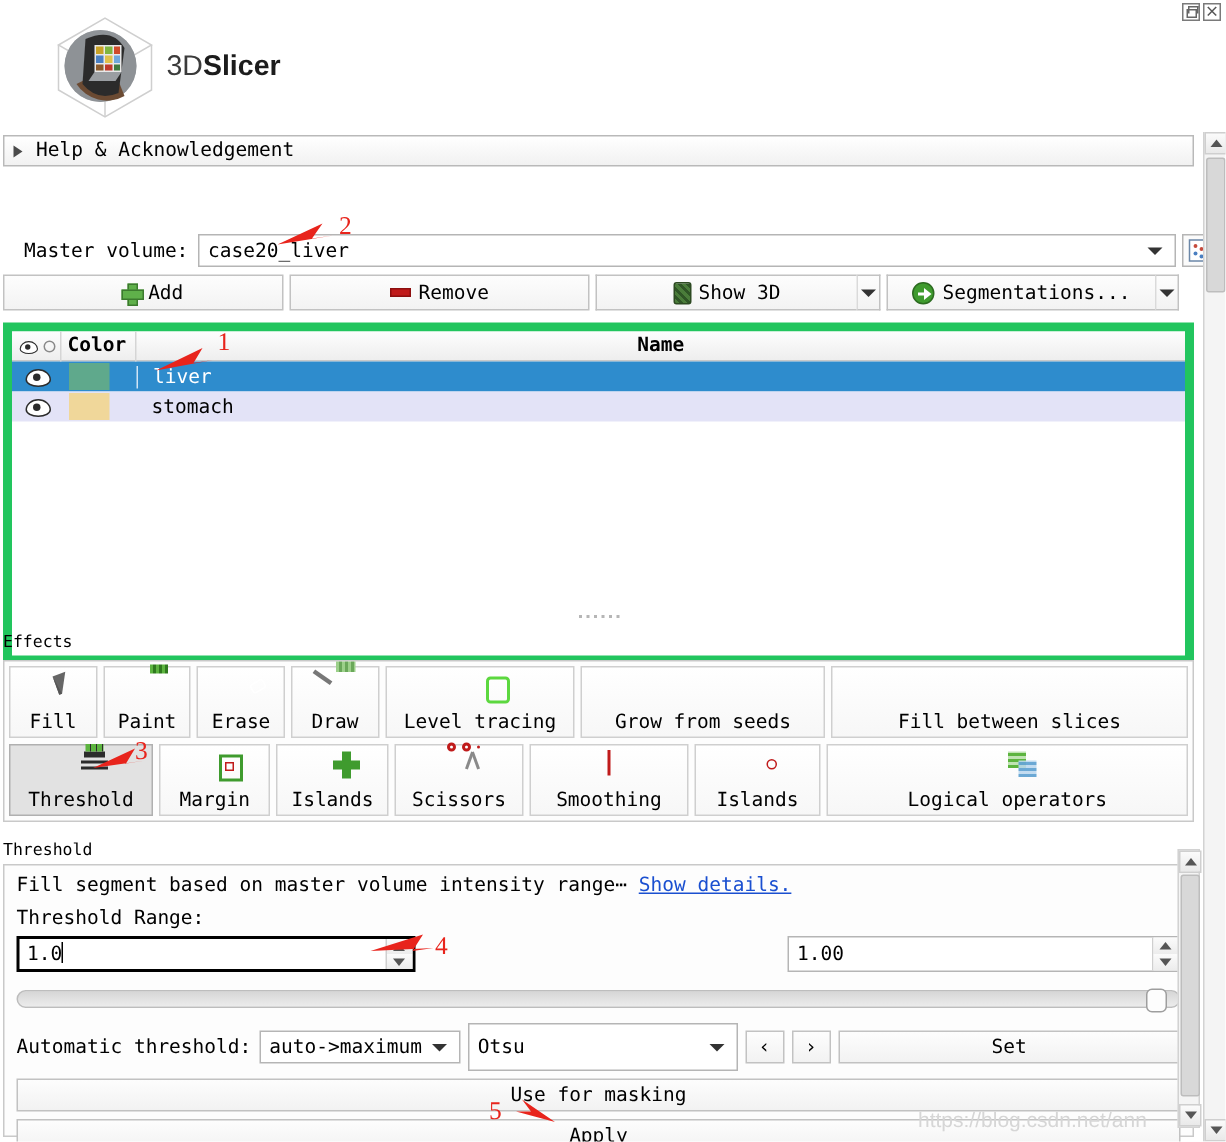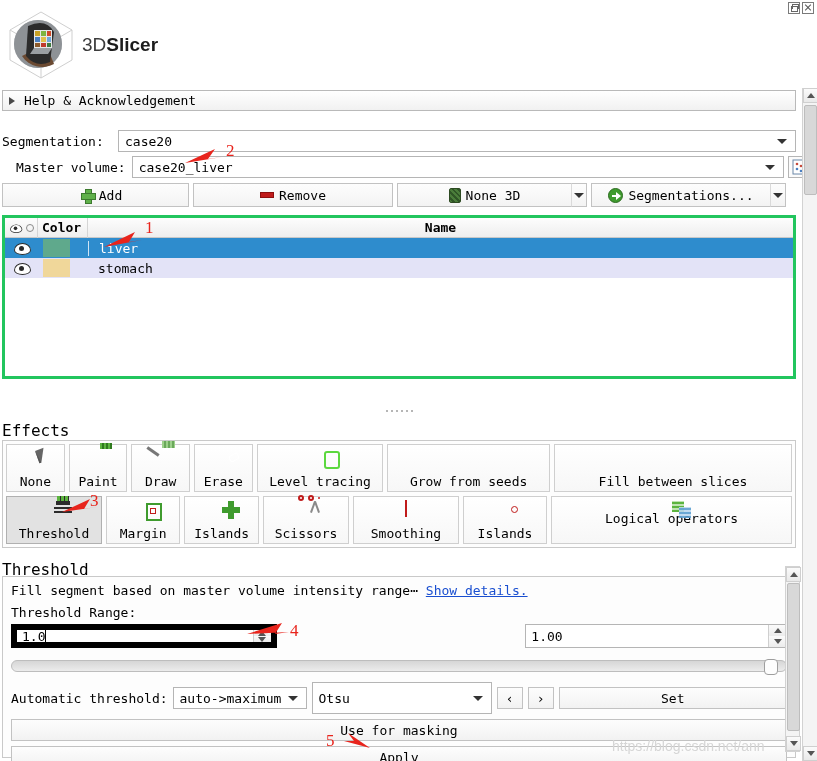--- a/index.html
+++ b/index.html
@@ -21,21 +21,21 @@
     display:flex; align-items:center; justify-content:center;
     font-size:9px; line-height:1; color:#555; cursor:pointer;
   }
   .wc-glyph { display:block; width:8px; height:8px; position:relative; }
   .wc-restore::before{ content:""; position:absolute; left:1px; top:2px; width:5px; height:4px; border:1px solid #666;}
   .wc-restore::after{ content:""; position:absolute; left:2px; top:0px; width:5px; height:4px; border:1px solid #666; border-bottom:none;}
   .wc-close::before, .wc-close::after{ content:""; position:absolute; left:0; top:3px; width:8px; height:1px; background:#555;}
   .wc-close::before{ transform:rotate(45deg);} .wc-close::after{ transform:rotate(-45deg);}
 
   
-  .logo-area { position:absolute; left:0; top:6px; width:300px; height:78px; display:flex; align-items:center; }
+  .logo-area { position:absolute; left:0; top:6px; width:300px; height:78px; display:flex; align-items:center;padding-left:29px; }
   .logo-mark { width:74px; height:74px; position:relative; margin-left:4px; }
   .logo-text { font-family:"Liberation Sans", sans-serif; font-size:19px; color:#3b3b3b; margin-left:4px;}
   .logo-text b { color:#1c1c1c; }
 
   
   .collapsible {
     position:absolute; left:2px; top:90px; width:794px; height:21px;
     border:1px solid #b9b9b9; background:linear-gradient(#ffffff,#f1f1f1);
     display:flex; align-items:center; padding-left:6px; font-size:13px; cursor:pointer;
   }
@@ -68,21 +68,21 @@
   .ic-plus::before,.ic-plus::after{content:"";position:absolute;background:#5fb04a;border:1px solid #3c7a2e;}
   .ic-plus::before{left:4px;top:0;width:5px;height:13px;}
   .ic-plus::after{left:0;top:4px;width:13px;height:5px;}
   .ic-minus{ width:14px;height:6px;background:#c01b1b;border:1px solid #8d0f0f;}
   .ic-cube{ width:12px;height:15px;background:repeating-linear-gradient(45deg,#4a7c3a 0 2px,#2f5526 2px 4px); border:1px solid #2d4a22; border-radius:2px;}
   .ic-arrowcirc{ width:15px;height:15px;border-radius:50%;background:#3f9b2e;position:relative;border:1px solid #2c6b20;}
   .ic-arrowcirc::before{content:"";position:absolute;left:3px;top:6px;width:6px;height:2px;background:#fff;}
   .ic-arrowcirc::after{content:"";position:absolute;left:7px;top:3.5px;width:0;height:0;border-left:5px solid #fff;border-top:4px solid transparent;border-bottom:4px solid transparent;}
 
   
-  .seg-table { position:absolute; left:2px; top:215px; width:794px; height:164px; border:3px solid #22c55e; background:#fff; }
+  .seg-table { position:absolute; left:2px; top:215px; width:794px; height:228px; border:6px solid #22c55e; background:#fff; }
   .seg-head { display:flex; height:20px; background:linear-gradient(#fdfdfd,#eeeeee); border-bottom:1px solid #c8c8c8; align-items:center;}
   .hc { font-size:13px; font-weight:bold; height:20px; display:flex; align-items:center; border-right:1px solid #d5d5d5;}
   .hc.eye { width:33px; justify-content:center; border-right:1px solid #d5d5d5;}
   .hc.color { width:50px; padding-left:4px; }
   .hc.name { flex:1; justify-content:center; border-right:none;}
   .seg-row { display:flex; height:20px; align-items:center; font-size:13px; }
   .seg-row.sel { background:#2e8ccd; color:#ffffff; }
   .seg-row.alt { background:#e3e3f7; }
   .cell-eye { width:33px; display:flex; align-items:center; justify-content:center;}
   .cell-color { width:50px; height:20px; display:flex; align-items:center;}
@@ -93,21 +93,21 @@
   .eye-ic::before{content:"";position:absolute;left:0;top:0;width:15px;height:10px;border:1.5px solid #2b2b2b;border-radius:50% 50% 50% 50%/60% 60% 40% 40%;background:#fff;}
   .eye-ic::after{content:"";position:absolute;left:5px;top:2.5px;width:5px;height:5px;border-radius:50%;background:#2b2b2b;}
   .eye-small{ transform:scale(.72); }
   .eye-open-circ{ width:8px;height:8px;border:1.5px solid #8a8a8a;border-radius:50%; margin-left:3px;}
 
   .splitter { position:absolute; left:2px; top:405px; width:794px; height:12px; display:flex; align-items:center; justify-content:center;}
   .splitter .grip { display:flex; gap:3px; }
   .splitter .grip i { width:2px;height:2px;background:#b6b6b6;display:block;}
 
   
-  .sec-label { position:absolute; font-size:16px; }
+  .sec-label { position:absolute; font-size:11px; }
   .effects-box { position:absolute; left:2px; top:440px; width:794px; height:108px; border:1px solid #c9c9c9; background:#fdfdfd; padding:3px; }
   .eff-row { display:flex; gap:4px; margin-bottom:4px; }
   .eff {
     border:1px solid #cfcfcf; background:linear-gradient(#ffffff,#f7f7f7);
     height:48px; display:flex; flex-direction:column; align-items:center; justify-content:flex-end;
     padding-bottom:3px; font-size:13px; cursor:pointer; position:relative;
   }
   .eff.active { background:#e2e2e2; border-color:#b0b0b0; }
   .eff .gi { position:absolute; top:4px; left:50%; transform:translateX(-50%); }
   .eff .cap { line-height:1; }
@@ -159,21 +159,21 @@
   .g-logic::before{content:"";position:absolute;left:0;top:0;width:12px;height:11px;background:repeating-linear-gradient(0deg,#5cb43f 0 2px,#bfe3b2 2px 4px);}
   .g-logic::after{content:"";position:absolute;left:7px;top:6px;width:12px;height:11px;background:repeating-linear-gradient(0deg,#5b9fd0 0 2px,#bcd8ef 2px 4px);opacity:.9;}
 
   
   .thr-box { position:absolute; left:2px; top:576px; width:794px; height:182px; border:1px solid #c9c9c9; background:#fdfdfd; padding:6px 8px;}
   .thr-desc { font-size:13px; margin-bottom:7px; }
   .lnk { color:#1a4fd0; text-decoration:underline; cursor:pointer; }
   .thr-rangelbl { font-size:13px; margin-bottom:4px; }
 
   .spin { height:24px; border:1px solid #b5b5b5; background:#fff; display:flex; align-items:center; position:relative;}
-  .spin.focus { border:6px solid #000000; }
+  .spin.focus { border:2px solid #000000; }
   .spin .sv { flex:1; padding-left:5px; font-size:13px; }
   .spin .caret { display:inline-block; width:1px; height:14px; background:#000; vertical-align:-2px; }
   .spin-btns { width:18px; height:100%; border-left:1px solid #cfcfcf; display:flex; flex-direction:column;}
   .spin-btns span{flex:1;display:flex;align-items:center;justify-content:center;background:linear-gradient(#fbfbfb,#ececec);cursor:pointer;}
   .tri-up{width:0;height:0;border-bottom:5px solid #555;border-left:4px solid transparent;border-right:4px solid transparent;}
   .tri-dn{width:0;height:0;border-top:5px solid #555;border-left:4px solid transparent;border-right:4px solid transparent;}
 
   .slider-track { position:relative; height:12px; background:linear-gradient(#d6d6d6,#ececec); border:1px solid #bdbdbd; border-radius:6px;}
   .slider-handle { position:absolute; top:-2px; width:14px; height:16px; background:#fdfdfd; border:1px solid #9e9e9e; border-radius:4px; cursor:pointer;}
 
@@ -236,27 +236,20 @@
     <div class="logo-text">
       <span>3D</span><b>Slicer</b>
     </div>
   </div>
 
   <div class="collapsible">
     <span class="tri-right"></span>
     <span>Help &amp; Acknowledgement</span>
   </div>
 
-  <div class="row" style="top:130px; left:2px; width:794px;">
-    <span class="lbl" style="width:116px;">Segmentation:</span>
-    <div class="combo" style="width:678px;">
-      <span class="val">case20</span>
-      <span class="cb-arrow"></span>
-    </div>
-  </div>
 
   <div class="row" style="top:156px; left:16px; width:794px;">
     <span class="lbl" style="width:116px;">Master volume:</span>
     <div class="combo" style="width:654px;">
       <span class="val">case20_liver</span>
       <span class="cb-arrow"></span>
     </div>
     <div class="sq-btn" style="margin-left:4px;">
       <svg width="14" height="16" viewBox="0 0 14 16">
         <rect x="1" y="1" width="12" height="14" fill="#fff" stroke="#6b87a8"></rect>
@@ -273,21 +266,21 @@
       <span class="ic-plus"></span>
       <span>Add</span>
     </div>
     <div class="abtn" style="width:200px;text-align:right;">
       <span class="ic-minus"></span>
       <span>Remove</span>
     </div>
     <div style="display:flex;">
       <div class="abtn split" style="width:174px;">
         <span class="ic-cube"></span>
-        <span>None 3D</span>
+        <span>Show 3D</span>
       </div>
       <div class="adrop">
           <span class="cb-arrow"></span>
         </div>
     </div>
     <div style="display:flex;">
       <div class="abtn split" style="width:179px;">
         <span class="ic-arrowcirc"></span>
         <span>Segmentations...</span>
       </div>
@@ -336,33 +329,33 @@
         <i></i>
       </span>
   </div>
 
   <div class="sec-label" style="left:2px; top:421px;">Effects</div>
 
   <div class="effects-box">
     <div class="eff-row">
       <div class="eff" style="width:62px;">
         <span class="gi"><span class="g-cursor"></span></span>
-        <span class="cap">None</span>
+        <span class="cap">Fill</span>
       </div>
       <div class="eff" style="width:62px;">
         <span class="gi"><span class="g-paint"></span></span>
         <span class="cap">Paint</span>
       </div>
       <div class="eff" style="width:62px;">
+        <span class="gi"><span class="g-erase"></span></span>
+        <span class="cap">Erase</span>
+      </div>
+      <div class="eff" style="width:62px;">
         <span class="gi"><span class="g-draw"></span></span>
         <span class="cap">Draw</span>
-      </div>
-      <div class="eff" style="width:62px;">
-        <span class="gi"><span class="g-erase"></span></span>
-        <span class="cap">Erase</span>
       </div>
       <div class="eff" style="width:134px;">
         <span class="gi"><span class="g-level"></span></span>
         <span class="cap">Level tracing</span>
       </div>
       <div class="eff" style="width:172px;">
         <span class="gi"><span class="g-grow"></span></span>
         <span class="cap">Grow from seeds</span>
       </div>
       <div class="eff" style="width:252px;">
@@ -388,21 +381,21 @@
         <span class="cap">Scissors</span>
       </div>
       <div class="eff" style="width:108px;">
         <span class="gi"><span class="g-smooth"></span></span>
         <span class="cap">Smoothing</span>
       </div>
       <div class="eff" style="width:86px;">
         <span class="gi"><span class="g-island"></span></span>
         <span class="cap">Islands</span>
       </div>
-      <div class="eff" style="width:246px;justify-content:center;">
+      <div class="eff" style="width:246px;">
         <span class="gi"><span class="g-logic"></span></span>
         <span class="cap">Logical operators</span>
       </div>
     </div>
   </div>
 
   <div class="sec-label" style="left:2px; top:560px;">Threshold</div>
 
   <div class="thr-box">
     <div class="thr-desc">

